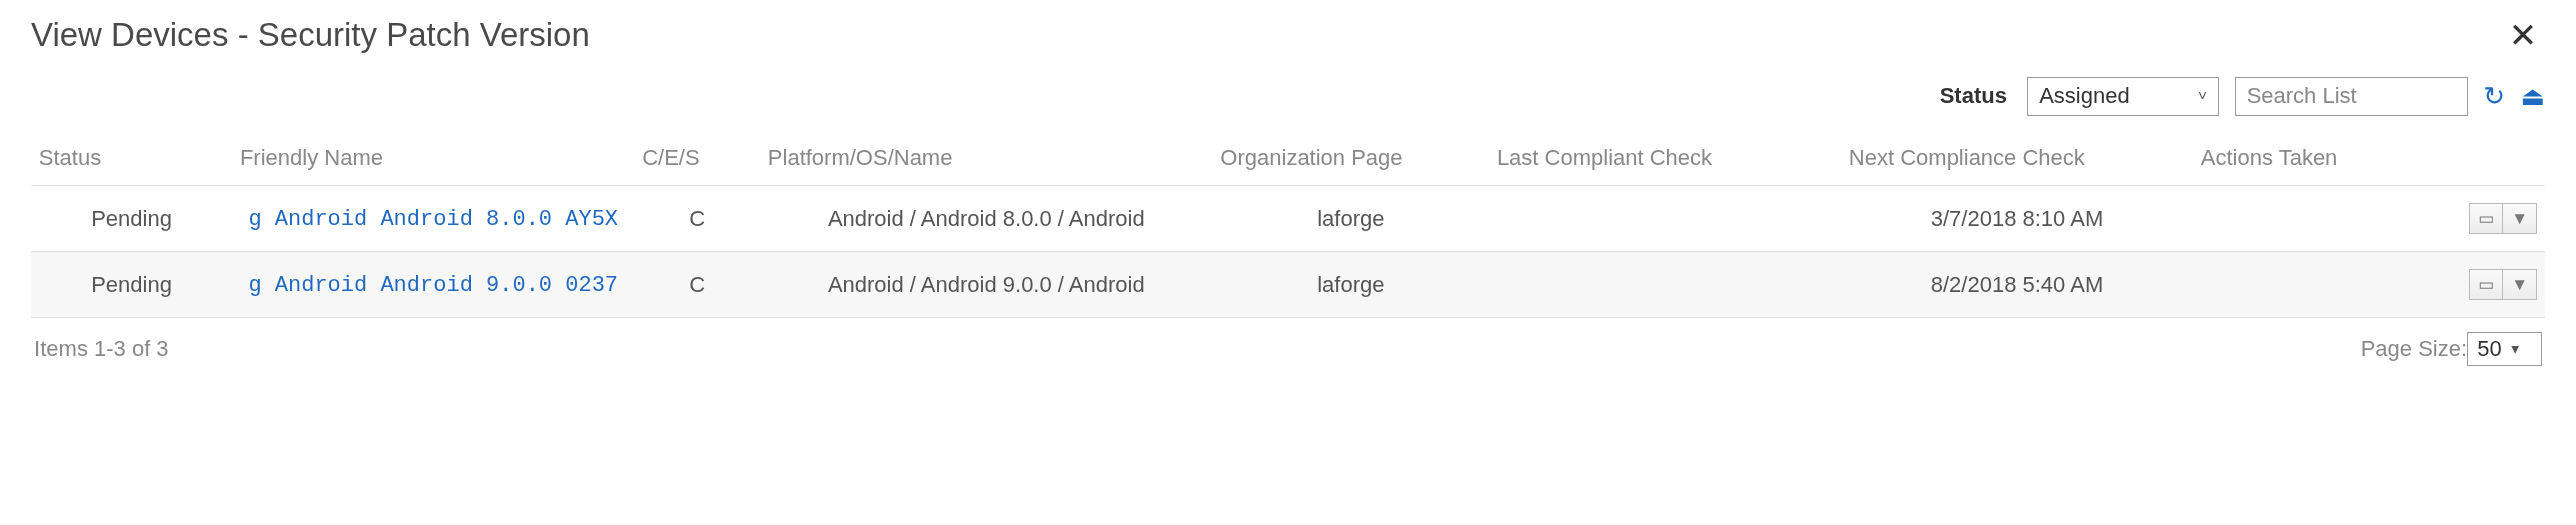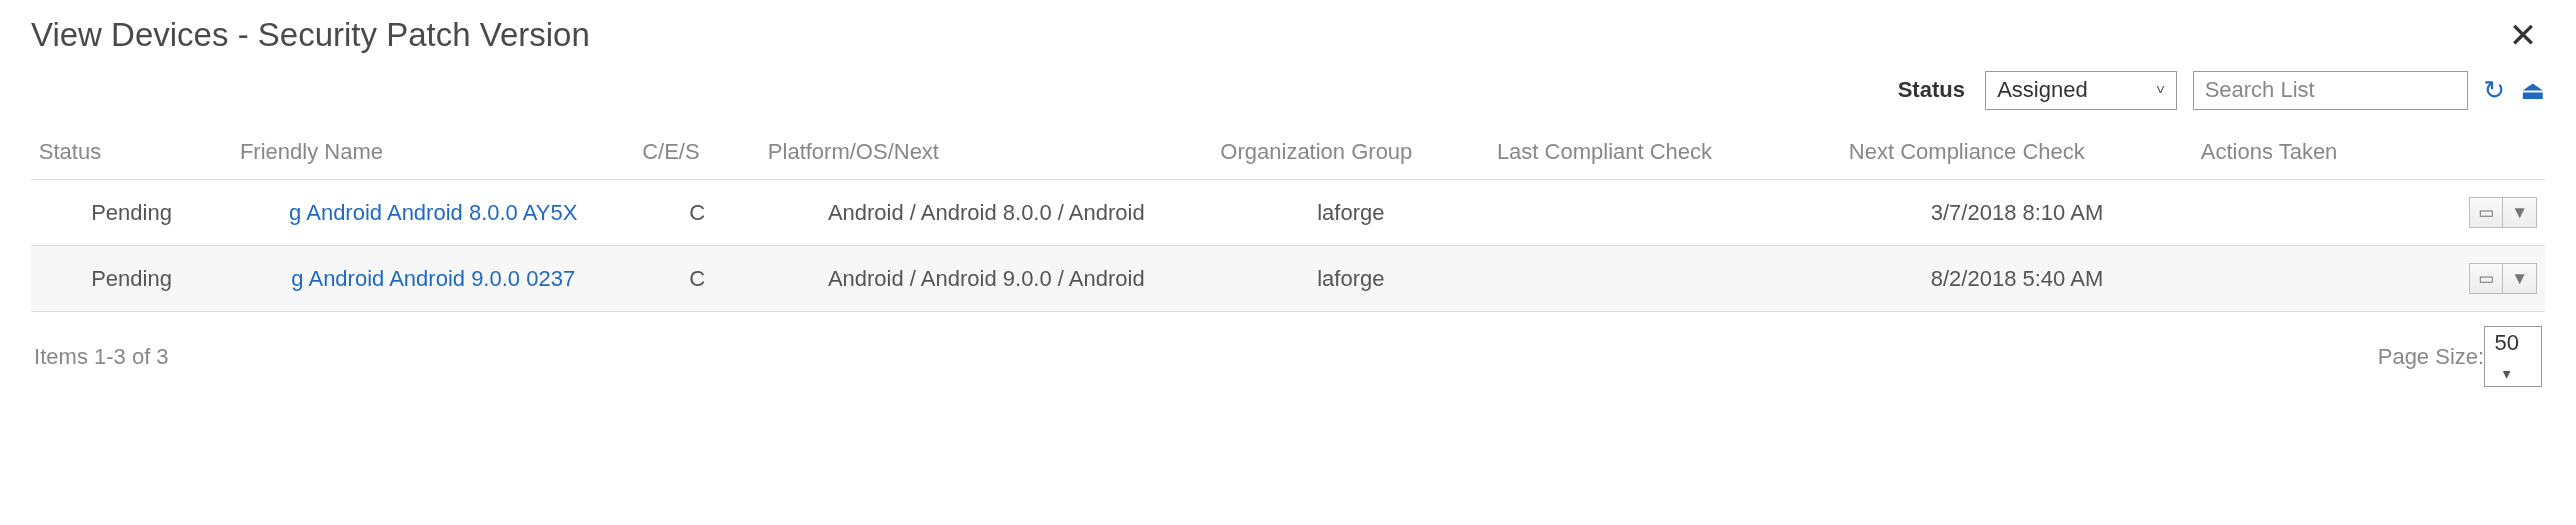--- a/index.html
+++ b/index.html
@@ -13,21 +13,21 @@
   }
   .page {
     width: 2576px;
     padding: 15.5px 31px 31px 31px;
     position: relative;
   }
   .header-row {
     display: flex;
     align-items: center;
     justify-content: space-between;
-    margin-bottom: 17px;
+    margin-bottom: 23px;
     text-align: center;
   }
   .title {
     font-size: 33px;
     font-weight: 400;
     color: #4a4a4a;
   }
   .close-x {
     font-size: 34px;
     color: #333;
@@ -58,21 +58,21 @@
     cursor: pointer;
     color: #333;
   }
   .chev {
     font-size: 15.5px;
     color: #555;
   }
   .search-input {
     border: 0.8px solid #999;
     height: 39px;
-    width: 275px;
+    width: 233px;
     padding: 0 11px;
     font-size: 22px;
     color: #333;
   }
   .search-input::placeholder { color: #888; }
   .icon-btn {
     color: #1f69c1;
     font-size: 26px;
     cursor: pointer;
     line-height: 1;
@@ -89,21 +89,21 @@
     padding: 14px 7.8px;
   }
   tbody td {
     padding: 17px 7.8px;
     border-bottom: 0.8px solid #ddd;
     color: #555;
     vertical-align: middle;
     text-align: center;
   }
   tbody tr.alt { background: #f7f7f7; }
-  .link { color: #1f69c1; cursor: pointer; }
+  .link { color: #1f69c1; cursor: pointer; font-family: Liberation Mono, monospace; }
   .actions-cell {
     text-align: right;
     white-space: nowrap;
   }
   .row-btn {
     display: inline-flex;
     align-items: center;
     justify-content: center;
     width: 34px;
     height: 31px;
@@ -127,21 +127,20 @@
     align-items: center;
   }
   .page-size-sel {
     border: 0.8px solid #999;
     padding: 3.1px 22px 3.1px 9.3px;
     display: flex;
     align-items: center;
     gap: 9.3px;
     cursor: pointer;
     color: #333;
-    flex-direction: column;
   }
   .col-status{width:8%}
   .col-name{width:16%}
   .col-ces{width:5%}
   .col-platform{width:18%}
   .col-org{width:11%}
   .col-last{width:14%}
   .col-next{width:14%}
   .col-actions{width:14%}
 </style>
@@ -175,22 +174,22 @@
       <col class="col-org">
         <col class="col-last">
         <col class="col-next">
         <col class="col-actions">
     </colgroup>
     <thead>
       <tr>
         <th>Status</th>
         <th>Friendly Name</th>
         <th>C/E/S</th>
-        <th>Platform/OS/Next</th>
-        <th>Organization Group</th>
+        <th>Platform/OS/Name</th>
+        <th>Organization Page</th>
         <th>Last Compliant Check</th>
         <th>Next Compliance Check</th>
         <th>Actions Taken</th>
       </tr>
     </thead>
     <tbody id="tbody">
         <tr>
           <td>Pending</td>
           <td><span class="link">g Android Android 8.0.0 AY5X</span></td>
           <td>C</td>

